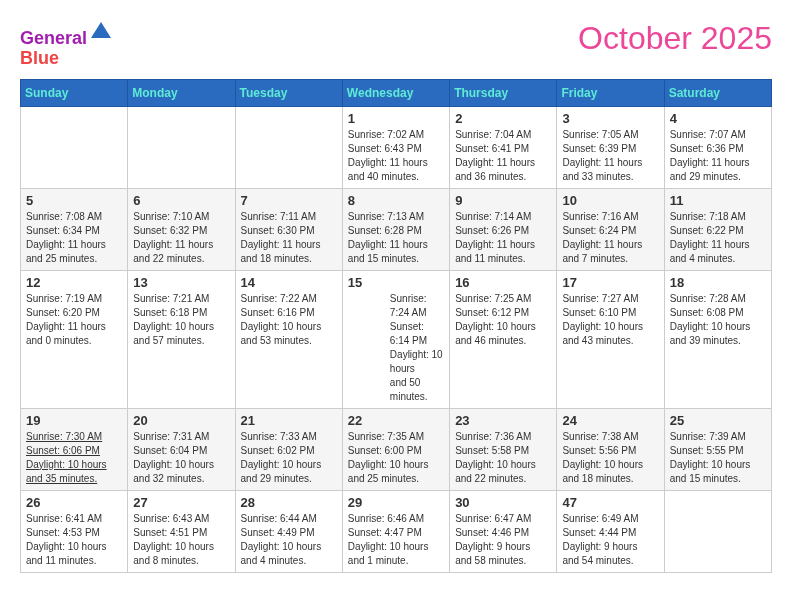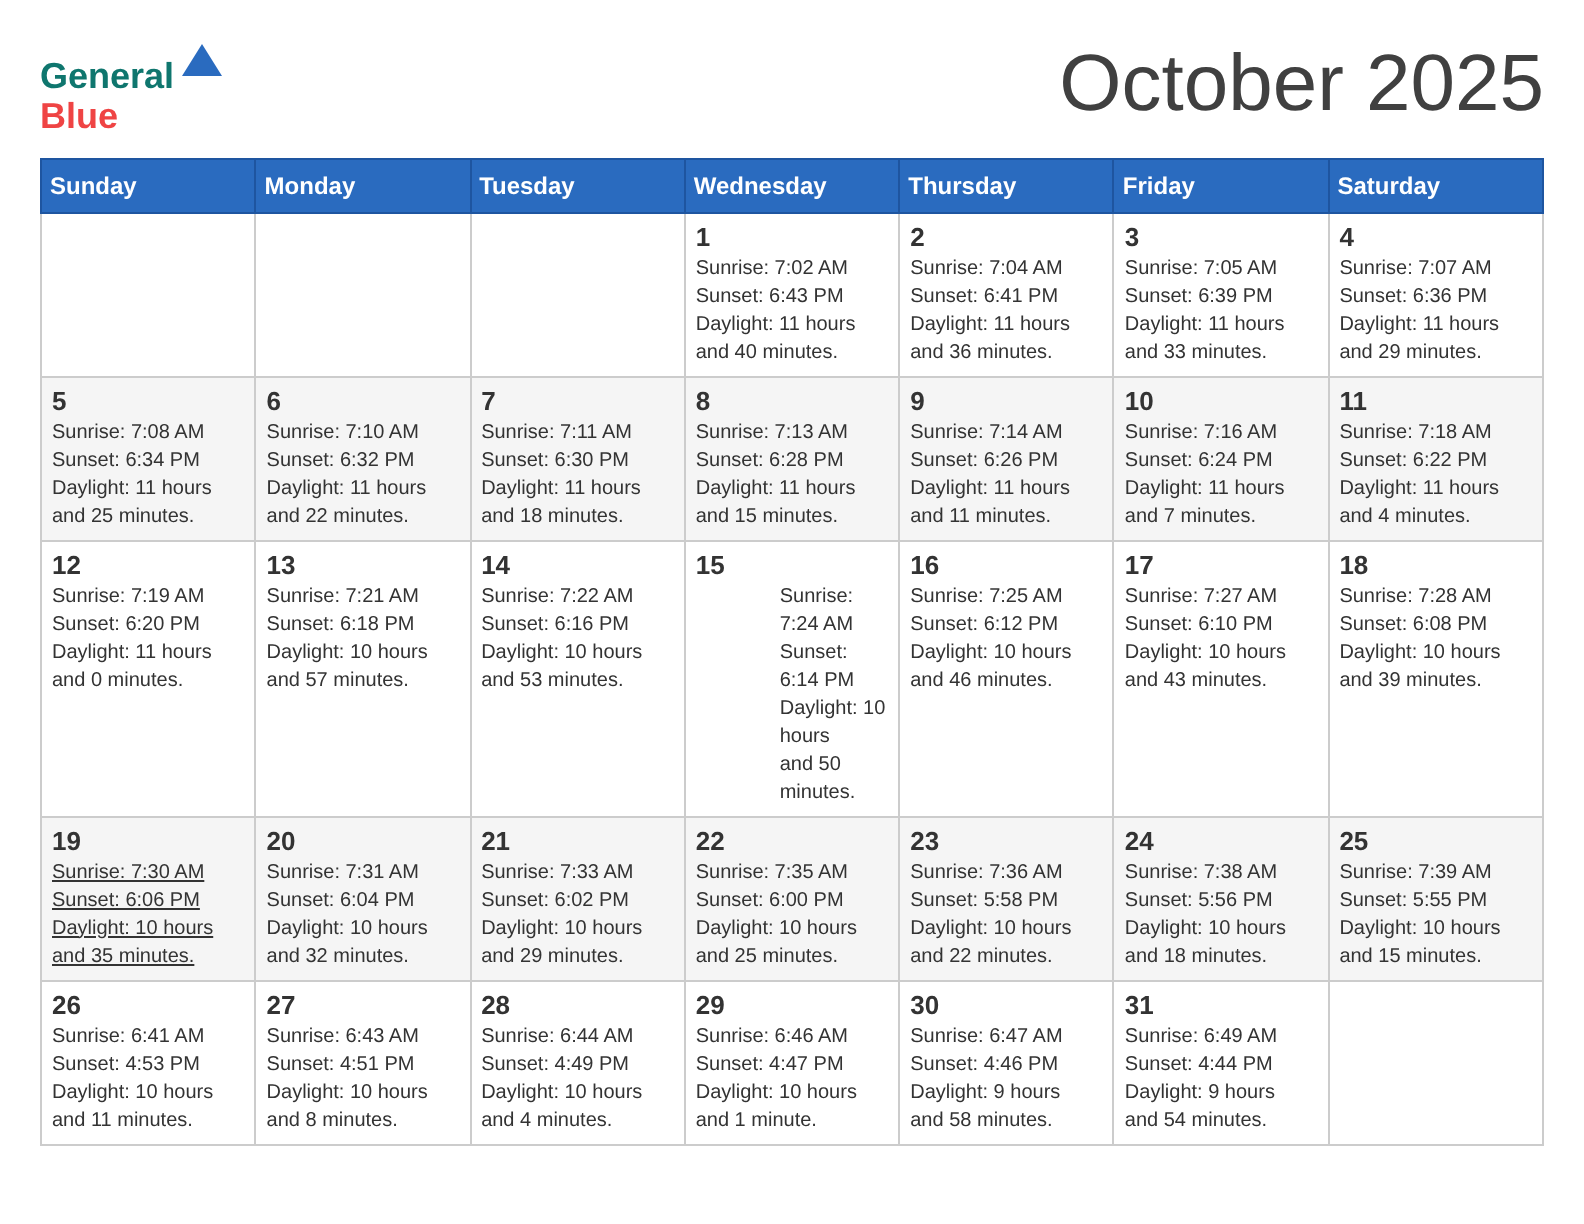--- a/index.html
+++ b/index.html
@@ -18,47 +18,47 @@
     }
     .logo {
       display: flex;
       align-items: center;
     }
     .logo-text {
       font-size: 18px;
       font-weight: bold;
       line-height: 1.1;
     }
-    .logo-general { color: #0f766e; }
+    .logo-general { color: #a21caf; }
     .logo-blue { color: #ef4444; }
     .logo-icon {
       width: 24px;
       height: 24px;
       margin-left: 2px;
     }
     .title-area {
       text-align: right;
     }
     .month-title {
-      font-size: 40px;
-      color: #404040;
+      font-size: 32px;
+      color: #ec4899;
       font-weight: normal;
     }
     .location {
       font-size: 14px;
       color: #555;
     }
     .calendar {
       width: 100%;
       border-collapse: collapse;
       border: 1px solid #ccc;
     }
     .calendar th {
       background: #2a6bbf;
-      color: #ffffff;
+      color: #5eead4;
       font-size: 12px;
       padding: 6px 4px;
       text-align: left;
       border: 1px solid #1e55a0;
       font-weight: bold;
     }
     .calendar td {
       width: calc(100% / 7);
       vertical-align: top;
       padding: 4px 5px;
@@ -331,21 +331,21 @@
 and 1 minute.</div>
         </td>
         <td>
           <div class="day-num">30</div>
           <div class="day-info" style="white-space: pre-line;">Sunrise: 6:47 AM
 Sunset: 4:46 PM
 Daylight: 9 hours
 and 58 minutes.</div>
         </td>
         <td>
-          <div class="day-num">31</div>
+          <div class="day-num">47</div>
           <div class="day-info" style="white-space: pre-line;">Sunrise: 6:49 AM
 Sunset: 4:44 PM
 Daylight: 9 hours
 and 54 minutes.</div>
         </td>
         <td class="empty-cell"></td>
       </tr>
     </tbody>
 </table>
 

